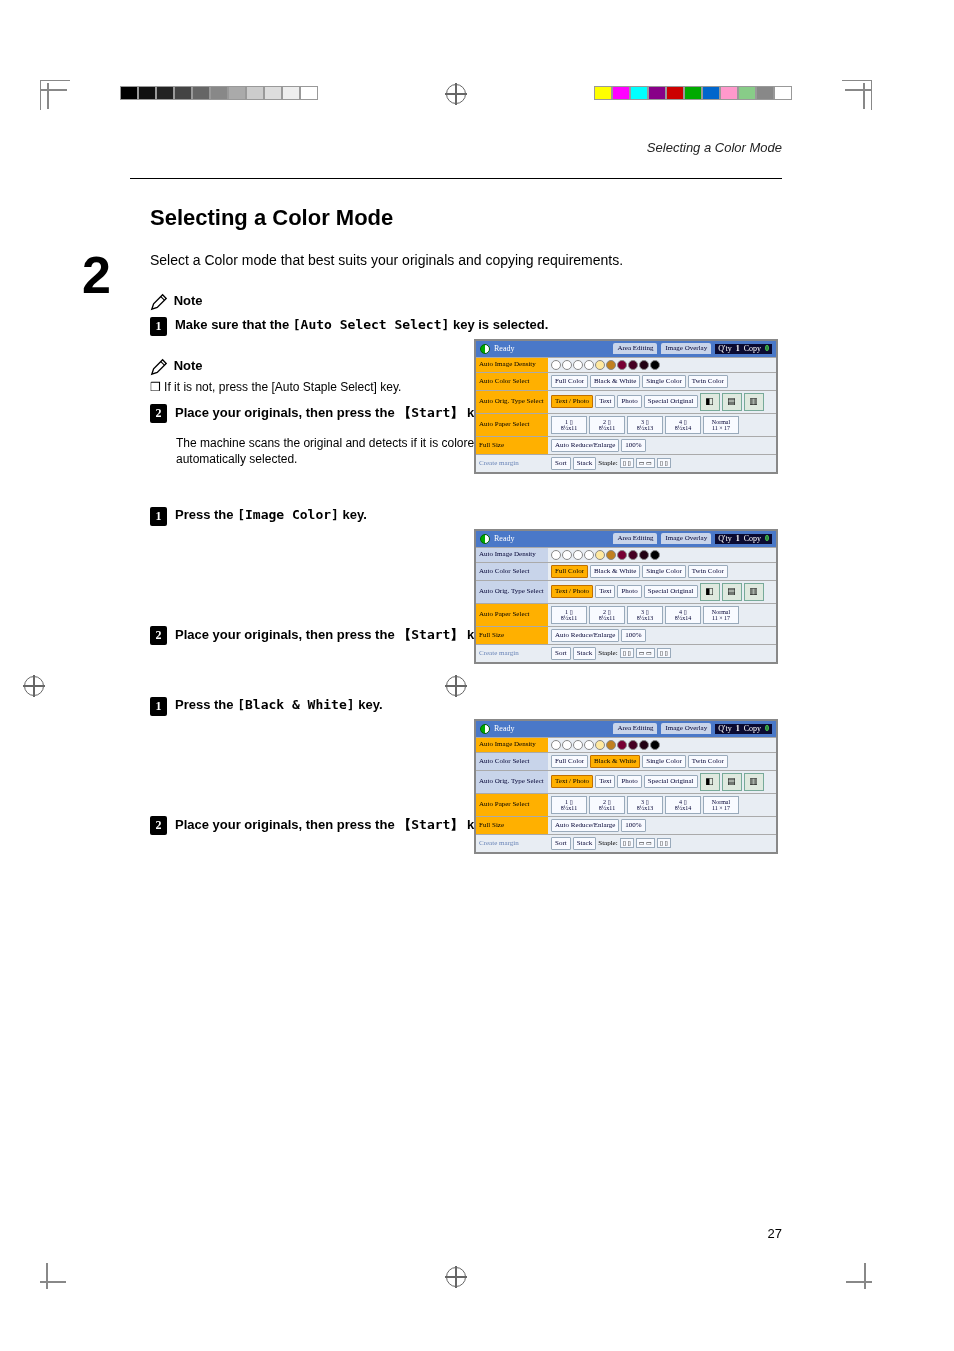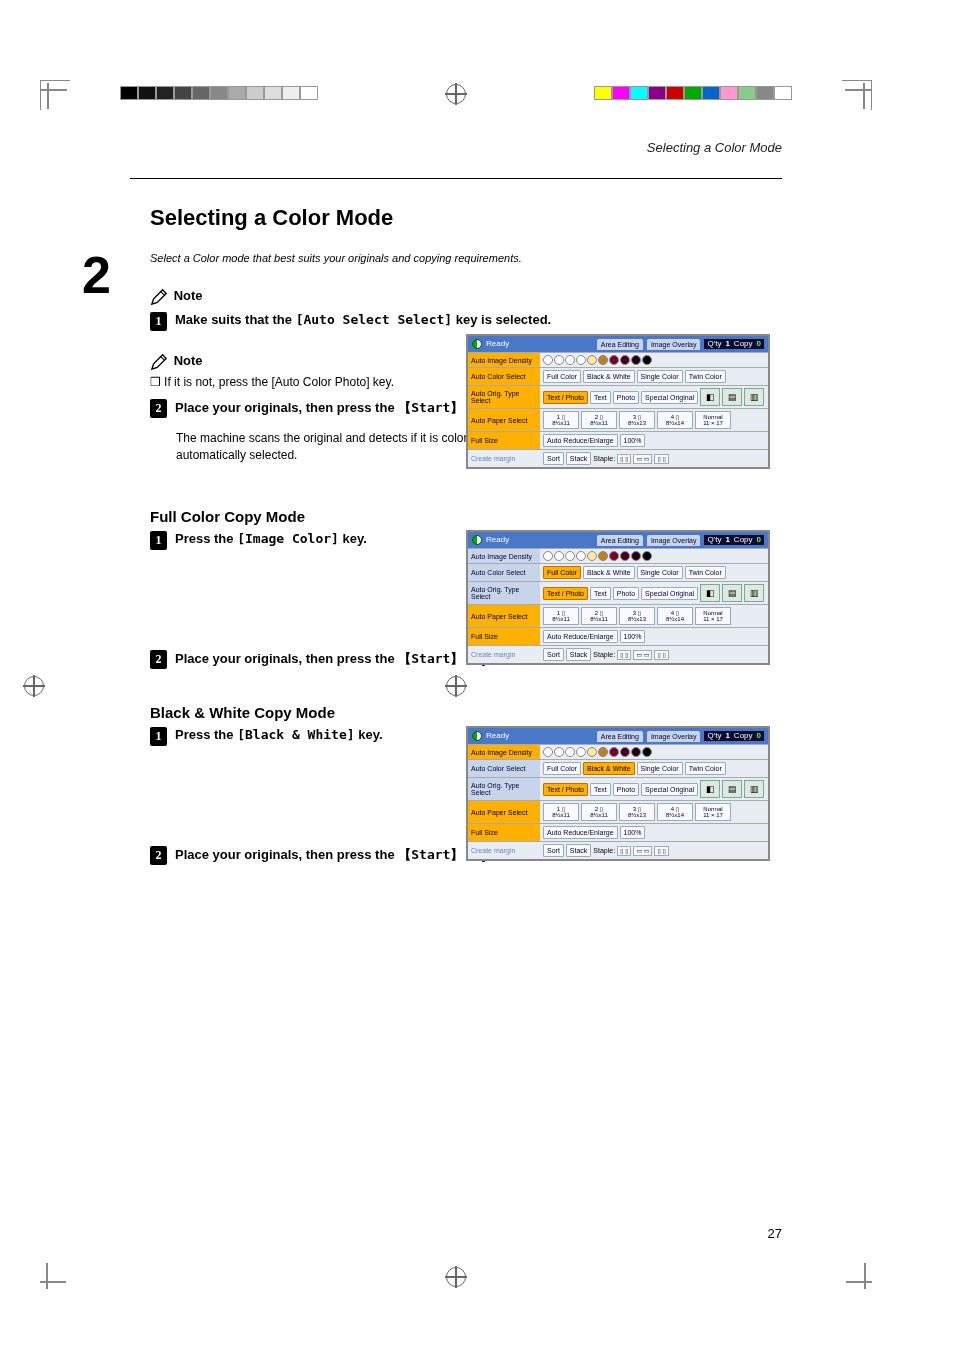--- a/index.html
+++ b/index.html
@@ -134,24 +134,23 @@
     top:205px;
     left:150px;
     right:130px;
   }
   h2.section-title {
     font-size:22px;
     font-weight:bold;
     margin:0 0 20px 0;
   }
   .bodytext {
-    font-size:11px;
+    font-size:14px;
     line-height:1.4;
     margin:15px 0;
-    font-style:italic;
   }
   .note-icon {
     display:inline-block;
     width:18px; height:18px;
     vertical-align:middle;
     position:relative;
     margin-right:2px;
   }
   .note-icon svg { width:18px; height:18px; }
   .note-head {
@@ -200,26 +199,27 @@
   .subsection {
     font-weight:bold;
     font-size:15px;
     margin-top:26px;
     margin-bottom:6px;
   }
 
   
   .mock {
     position:absolute;
-    right:12px;
+    right:4px;
     width:300px;
     border:2px solid #888;
     background:#e8edf3;
     font-size:8px;
     line-height:1;
+    font-family:Liberation Serif, serif;
   }
   .mock-row {
     display:flex;
     align-items:stretch;
     border-top:1px solid #aaa;
   }
   .mock .titlebar {
     background:#4a78c8;
     color:#fff;
     display:flex;
@@ -392,33 +392,33 @@
           </svg>
       </span>
       <span>Note</span>
     </div>
 
     <div style="position:relative; min-height:170px;">
 
       <div class="step">
         <span class="step-num">1</span>
         <span class="step-text">
-          <span>Make suits that the </span><span class="kbd">[Auto Select Select]</span><span> key is selected.</span>
+          <span>Make sure that the </span><span class="kbd">[Auto Select Select]</span><span> key is selected.</span>
         </span>
       </div>
       <div class="note-head" style="margin-left:0">
         <span class="note-icon">
           <svg viewBox="0 0 20 20">
               <path d="M2 18 L4 12 L14 2 L18 6 L8 16 L2 18 Z" fill="none" stroke="#000" stroke-width="1.5"></path>
               <path d="M12 4 L16 8" stroke="#000" stroke-width="1.2"></path>
             </svg>
         </span>
         <span>Note</span>
       </div>
-      <p class="note-body">❒ <span>If it is not, press the [Auto Color Photo] key.</span></p>
+      <p class="note-body">❒ <span>If it is not, press the [Auto Staple Select] key.</span></p>
 
       <div class="step">
         <span class="step-num">2</span>
         <span class="step-text">
           <span>Place your originals, then press the </span><span class="kbd">【Start】</span><span> key.</span>
         </span>
       </div>
       <p class="step-sub">The machine scans the original and detects if it is colored or black &amp; white, then the appropriate color mode is automatically selected.</p>
 
       <div class="mock" style="top:22px;">
@@ -511,21 +511,20 @@
             <span style="font-size:7px;">Staple:</span>
             <span class="minibtn">▯ ▯</span>
             <span class="minibtn">▭ ▭</span>
             <span class="minibtn">▯ ▯</span>
           </div>
         </div>
       </div>
     </div>
 
     <div style="position:relative; min-height:170px; margin-top:20px;">
-      <div class="subsection">Full Color Copy Mode</div>
       <div class="step">
         <span class="step-num">1</span>
         <span class="step-text">
           <span>Press the </span><span class="kbd">[Image Color]</span><span> key.</span>
         </span>
       </div>
       <div style="height:90px"></div>
       <div class="step">
         <span class="step-num">2</span>
         <span class="step-text">
@@ -623,21 +622,20 @@
             <span style="font-size:7px;">Staple:</span>
             <span class="minibtn">▯ ▯</span>
             <span class="minibtn">▭ ▭</span>
             <span class="minibtn">▯ ▯</span>
           </div>
         </div>
       </div>
     </div>
 
     <div style="position:relative; min-height:170px; margin-top:20px;">
-      <div class="subsection">Black &amp; White Copy Mode</div>
       <div class="step">
         <span class="step-num">1</span>
         <span class="step-text">
           <span>Press the </span><span class="kbd">[Black &amp; White]</span><span> key.</span>
         </span>
       </div>
       <div style="height:90px"></div>
       <div class="step">
         <span class="step-num">2</span>
         <span class="step-text">

